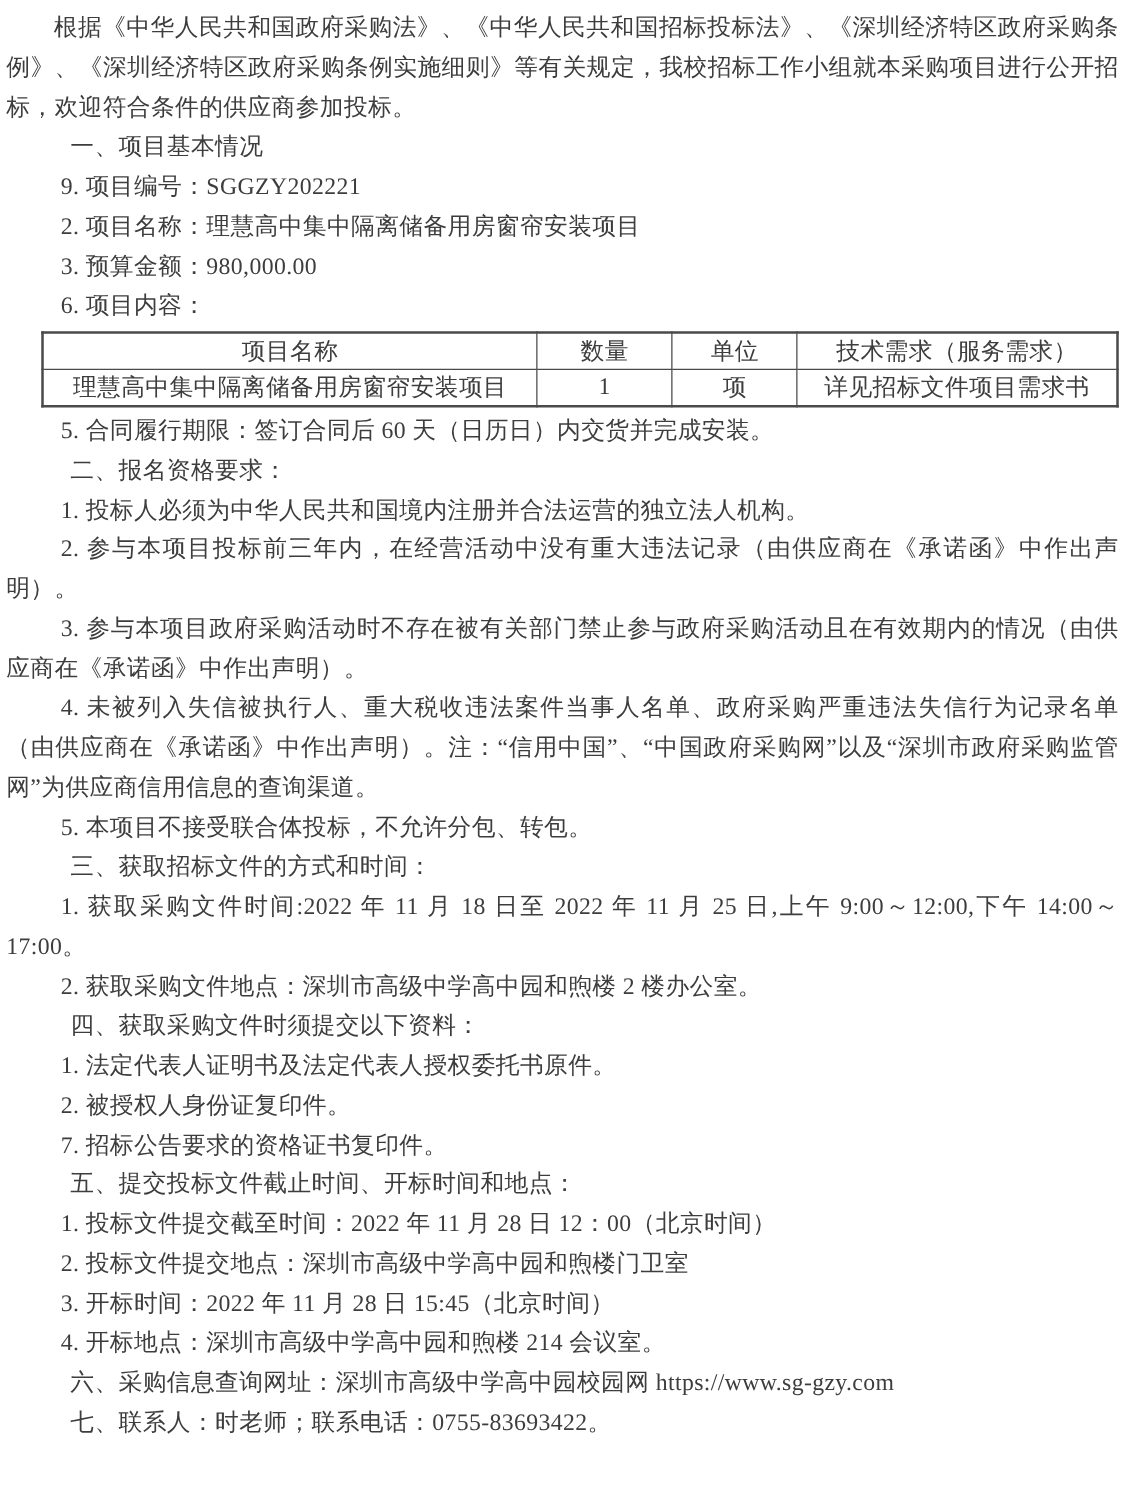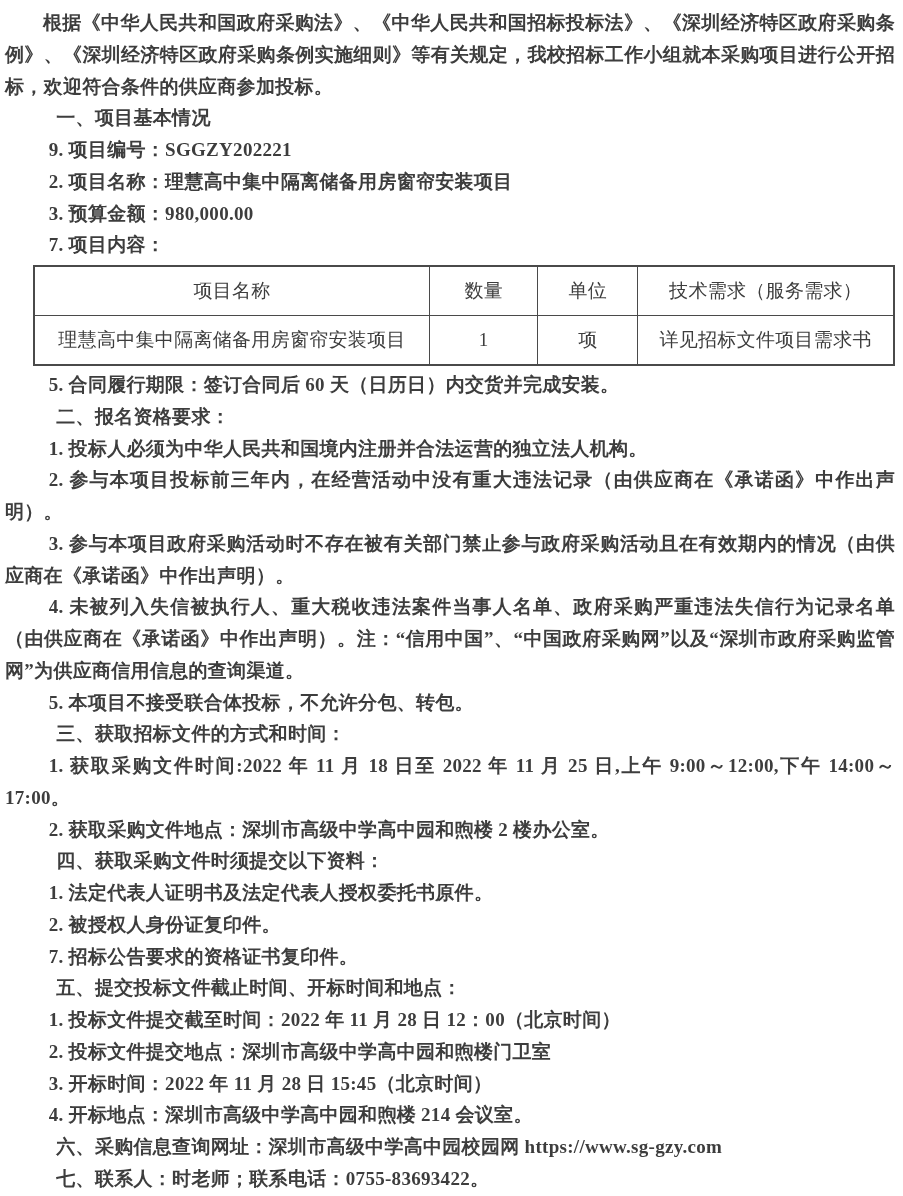--- a/index.html
+++ b/index.html
@@ -16,59 +16,58 @@
   }
   .doc {
     padding: 7px 8px 0 5px;
     font-size: 19px;
     line-height: 31.75px;
   }
   .doc p {
     margin: 0;
     text-align: justify;
     letter-spacing: 0.3px;
-    font-weight: bold;
   }
   p.intro   { text-indent: 2.0em; }
   p.item    { text-indent: 2.3em; }
   p.heading { text-indent: 2.7em; }
   table.project-table {
     border-collapse: collapse;
     table-layout: fixed;
     width: 862px;
     margin: 4px 0 3px 28px;
     border: 2px solid #4a4a4a;
   }
   table.project-table th,
   table.project-table td {
     border: 1px solid #4a4a4a;
     font-weight: normal;
     font-size: 19px;
     text-align: center;
     vertical-align: middle;
     height: 28px;
-    padding: 10px 2px;
+    padding: 0 2px;
     line-height: normal;
     letter-spacing: 0.3px;
     overflow: hidden;
     white-space: nowrap;
   }
 </style>
 </head>
 <body>
 
 <div class="doc">
 
   <p class="intro">根据《中华人民共和国政府采购法》、《中华人民共和国招标投标法》、《深圳经济特区政府采购条例》、《深圳经济特区政府采购条例实施细则》等有关规定，我校招标工作小组就本采购项目进行公开招标，欢迎符合条件的供应商参加投标。</p>
 
   <p class="heading">一、项目基本情况</p>
   <p class="item">9. 项目编号：SGGZY202221</p>
   <p class="item">2. 项目名称：理慧高中集中隔离储备用房窗帘安装项目</p>
   <p class="item">3. 预算金额：980,000.00</p>
-  <p class="item">7. 项目内容：</p>
+  <p class="item">6. 项目内容：</p>
 
   <table class="project-table">
     <colgroup>
       <col style="width:46%">
       <col style="width:12.6%">
       <col style="width:11.6%">
       <col style="width:29.8%">
     </colgroup>
     <thead>
       <tr>

